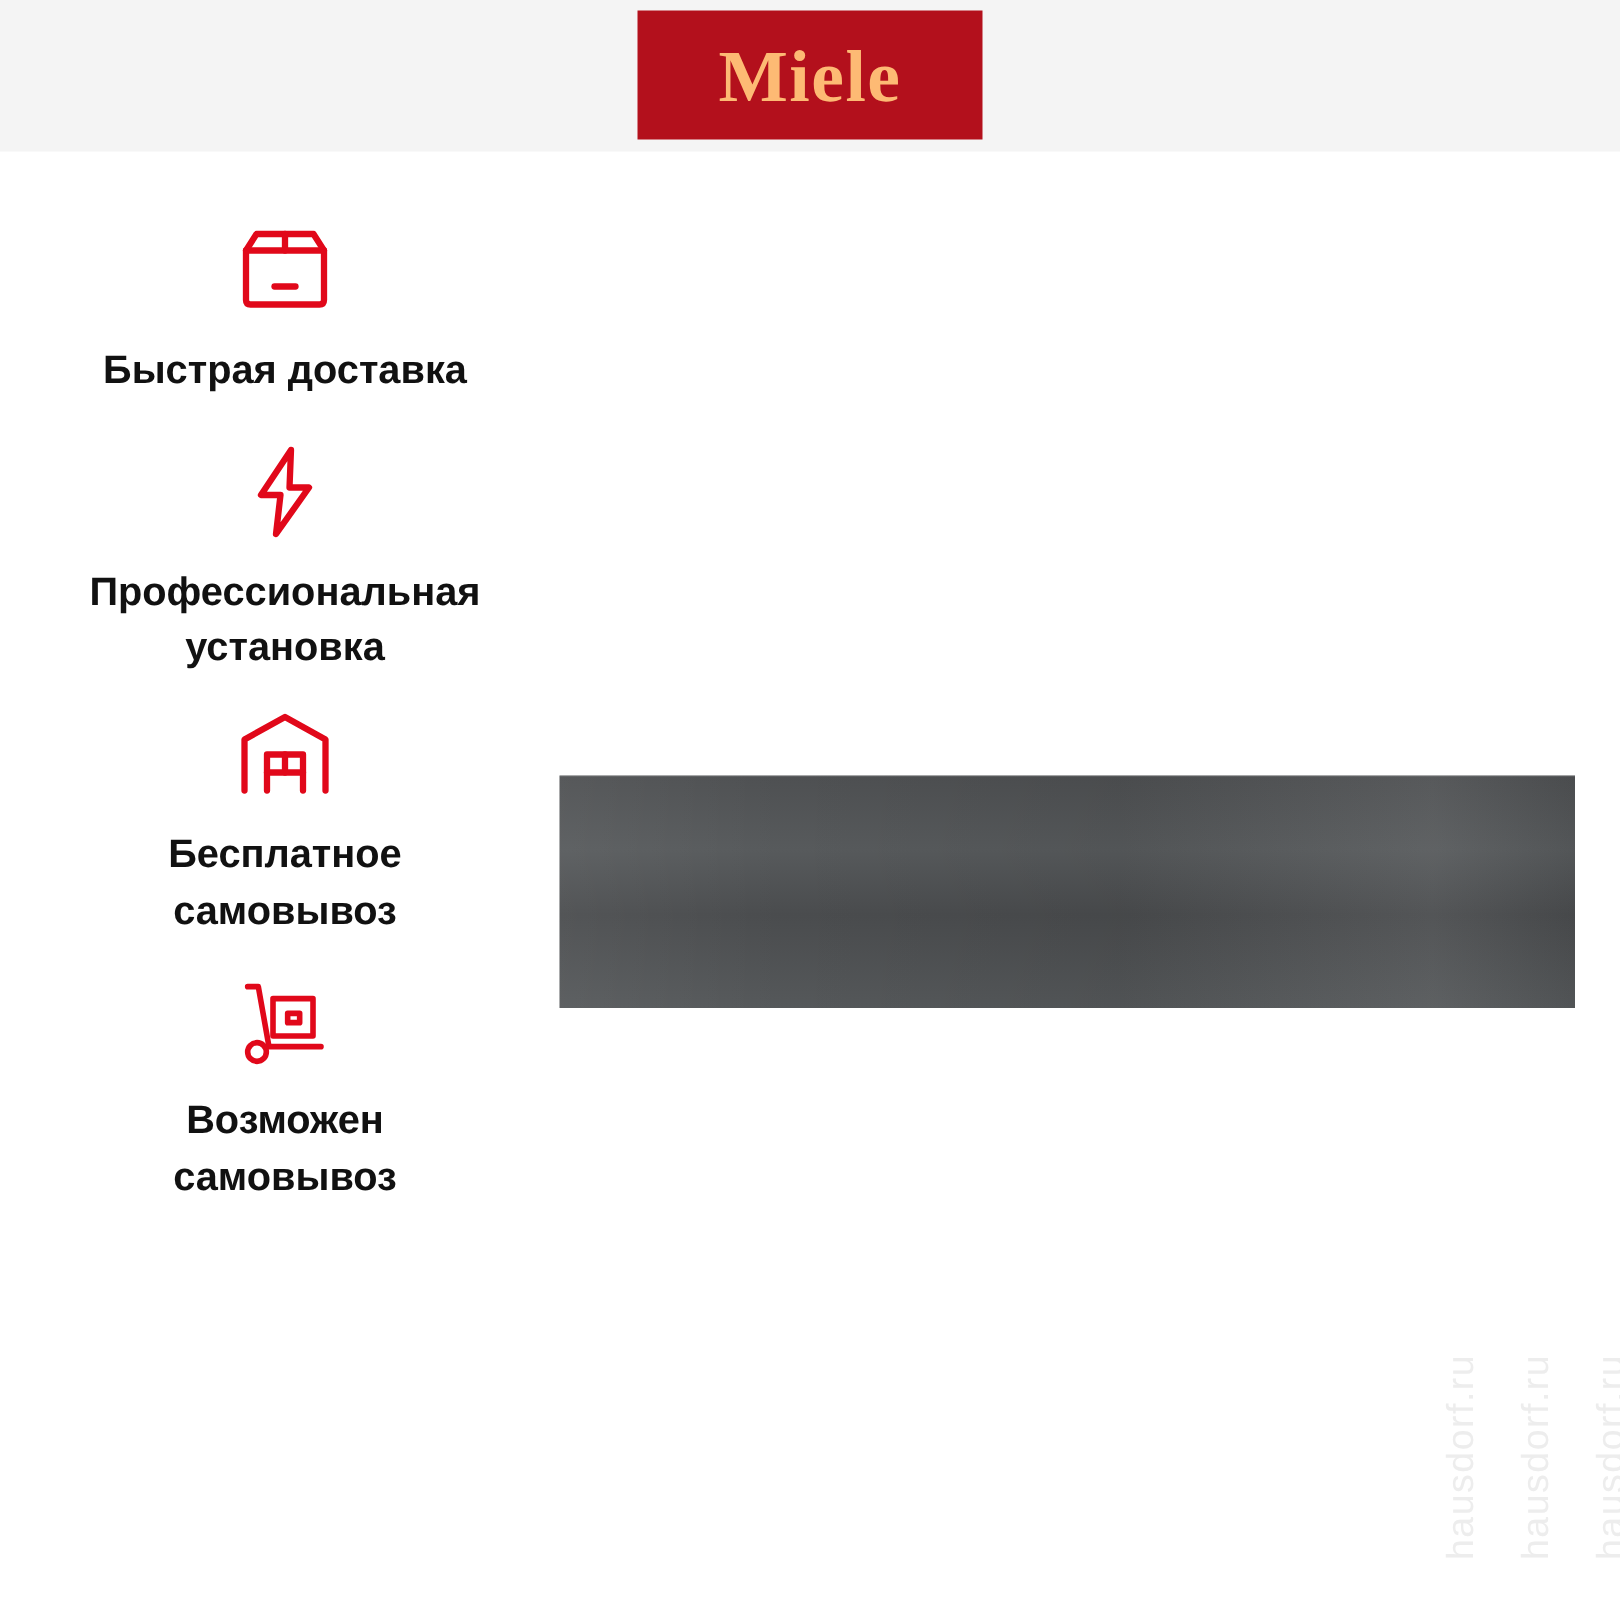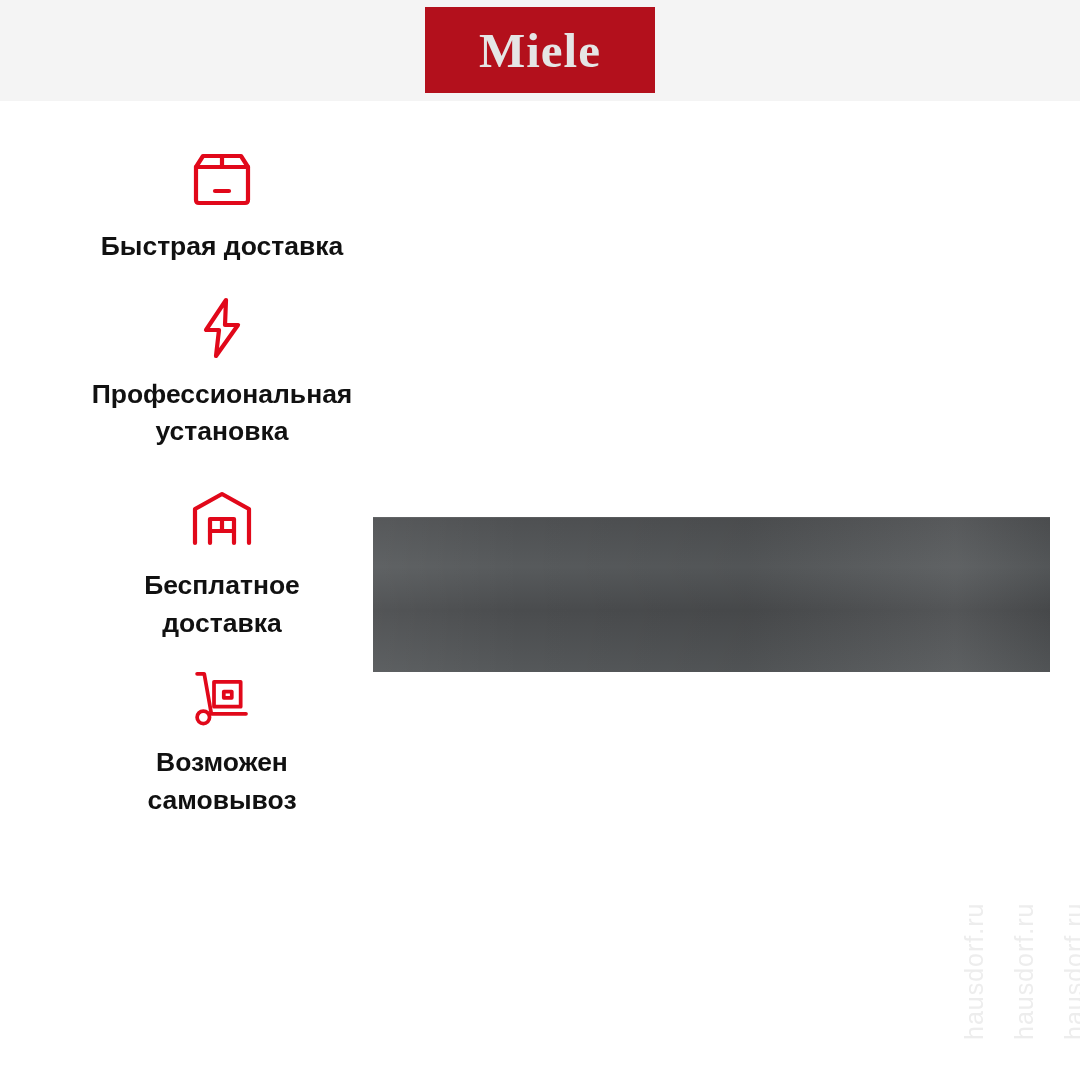--- a/index.html
+++ b/index.html
@@ -35,35 +35,34 @@
     left: 425px;
     top: 7px;
     width: 230px;
     height: 86px;
     background: #b3101c;
     display: flex;
     align-items: center;
     justify-content: center;
   }
   .brand-logo-text {
-    color: #e5e5e5;
+    color: #fdba74;
     font-family: "Liberation Serif", serif;
     font-weight: bold;
     font-size: 49px;
     letter-spacing: 1px;
     line-height: 1;
   }
 
   
   .features {
     position: absolute;
     left: 0;
     top: 140px;
     width: 380px;
-    padding-left: 32px;
   }
   .feature {
     width: 380px;
     margin-bottom: 18px;
     display: flex;
     flex-direction: column;
     align-items: center;
   }
   .feature-icon {
     width: 80px;
@@ -78,21 +77,21 @@
     color: #111111;
     font-size: 26.5px;
     font-weight: bold;
     line-height: 1.42;
     white-space: pre-line;
     max-width: 340px;
   }
 
   
   .feature.f1 { margin-bottom: 22px; }
-  .feature.f2 { margin-bottom: 28px; }
+  .feature.f2 { margin-bottom: 12px; }
   .feature.f3 { margin-bottom: 14px; }
   .feature.f4 { margin-bottom: 12px; }
 
   
   .product-panel {
     position: absolute;
     left: 373px;
     top: 517px;
     width: 677px;
     height: 155px;
@@ -159,21 +158,21 @@
     <div class="feature f3">
       <div class="feature-icon">
         <svg width="76" height="76" viewBox="0 0 76 76" fill="none" stroke="#e1081a" stroke-width="4.2" stroke-linejoin="round" stroke-linecap="round">
           <path d="M11 62 L11 28 L38 13 L65 28 L65 62"></path>
           <path d="M26 62 L26 38 L50 38 L50 62"></path>
           <line x1="38" y1="38" x2="38" y2="50"></line>
           <line x1="26" y1="50" x2="50" y2="50"></line>
         </svg>
       </div>
       <div class="feature-label">Бесплатное
-доставка</div>
+самовывоз</div>
     </div>
 
     <div class="feature f4">
       <div class="feature-icon">
         <svg width="90" height="76" viewBox="0 0 90 76" fill="none" stroke="#e1081a" stroke-width="4.2" stroke-linejoin="round" stroke-linecap="round">
           <path d="M17 13 L25 13 L33 58 L72 58"></path>
           <rect x="36" y="22" width="30" height="28"></rect>
           <rect x="47" y="33" width="9" height="7"></rect>
           <circle cx="24" cy="62" r="7"></circle>
         </svg>

